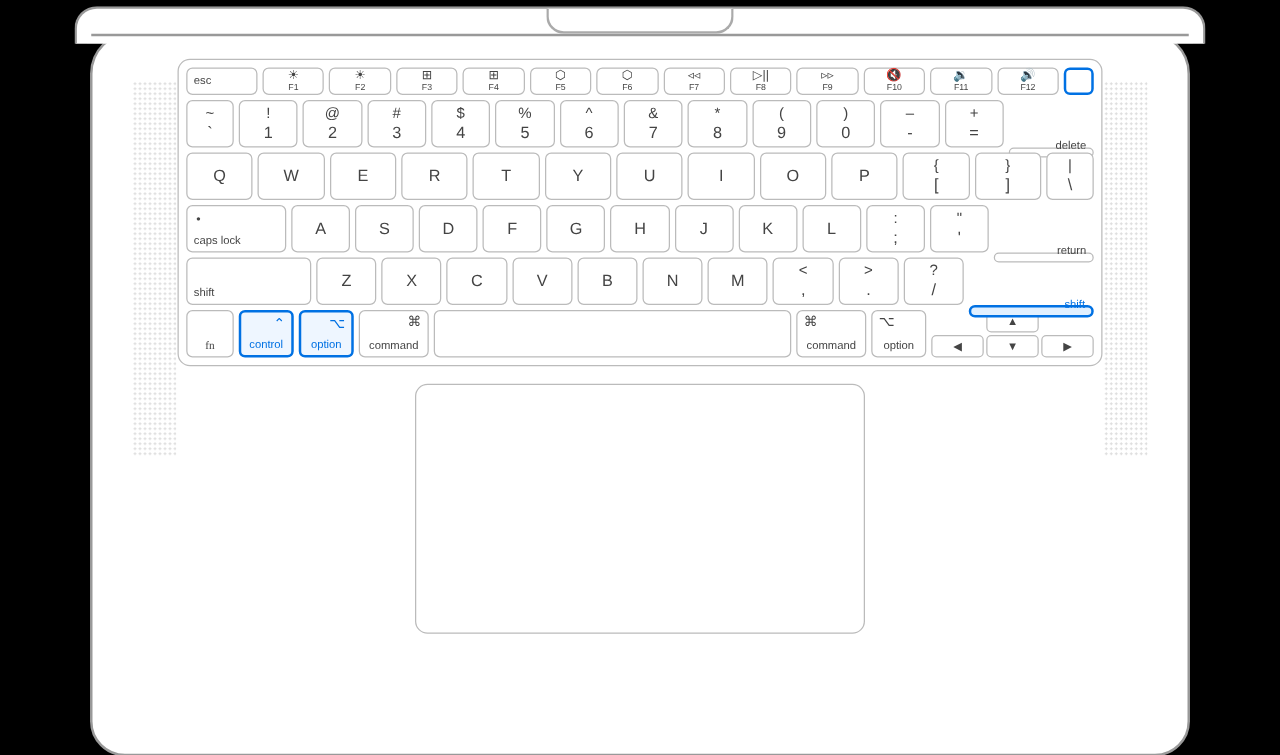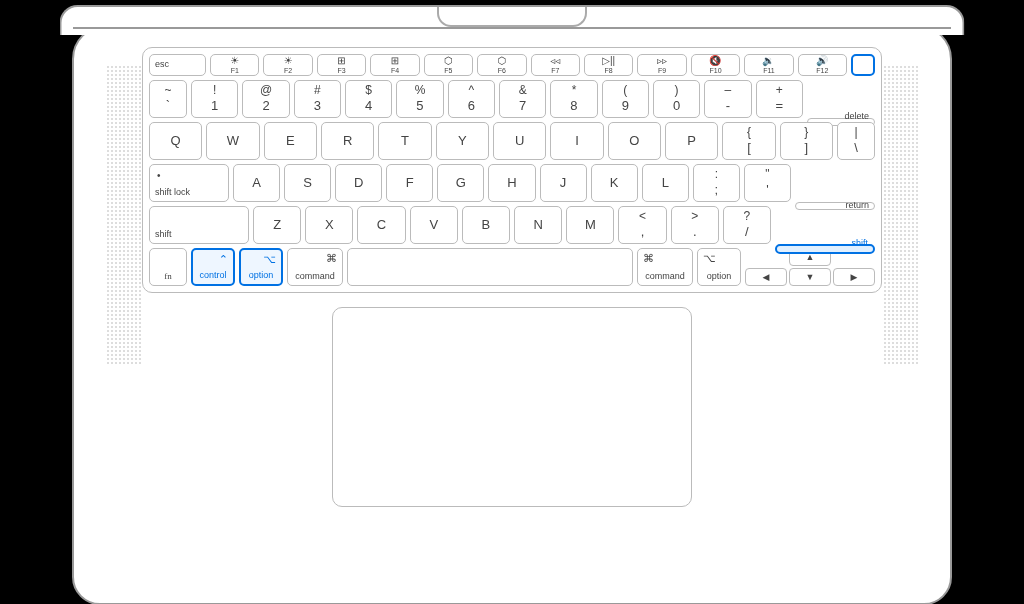--- a/index.html
+++ b/index.html
@@ -167,21 +167,21 @@
     border-radius: 10px;
     margin-top: 14px;
   }
   .w-esc { flex: 0 0 57px; font-size:9px !important; align-items:flex-start; padding-left:5px; justify-content:center;}
   .w-power { flex: 0 0 24px; }
   .w-tilde { flex: 0 0 38px; }
   .w-delete { flex: 0 0 68px; }
   .w-tab { flex: 0 0 68px; }
   .w-bslash { flex: 0 0 38px; }
   .w-caps { flex: 0 0 80px; }
-  .w-return { flex: 0 0 80px; justify-content: center; }
+  .w-return { flex: 0 0 80px; }
   .w-lshift { flex: 0 0 100px; }
   .w-rshift { flex: 0 0 100px; }
   .w-fn { flex: 0 0 38px; font-family: Liberation Serif, serif; }
   .w-mod { flex: 0 0 44px; }
   .w-cmd { flex: 0 0 56px; }
   .w-space { flex: 1 1 auto; }
   .caps-dot {
     position: absolute;
     top: 5px;
     left: 7px;
@@ -354,21 +354,21 @@
         </div>
       <div class="key w-bslash">
           <span class="upper">|</span>
           <span class="lower">\</span>
         </div>
     </div>
 
     <div class="row std-row">
       <div class="key w-caps label-key">
           <span class="caps-dot">•</span>
-          <span>shift lock</span>
+          <span>caps lock</span>
         </div>
       <div class="key">
           <span>A</span>
         </div>
       <div class="key">
           <span>S</span>
         </div>
       <div class="key">
           <span>D</span>
         </div>

